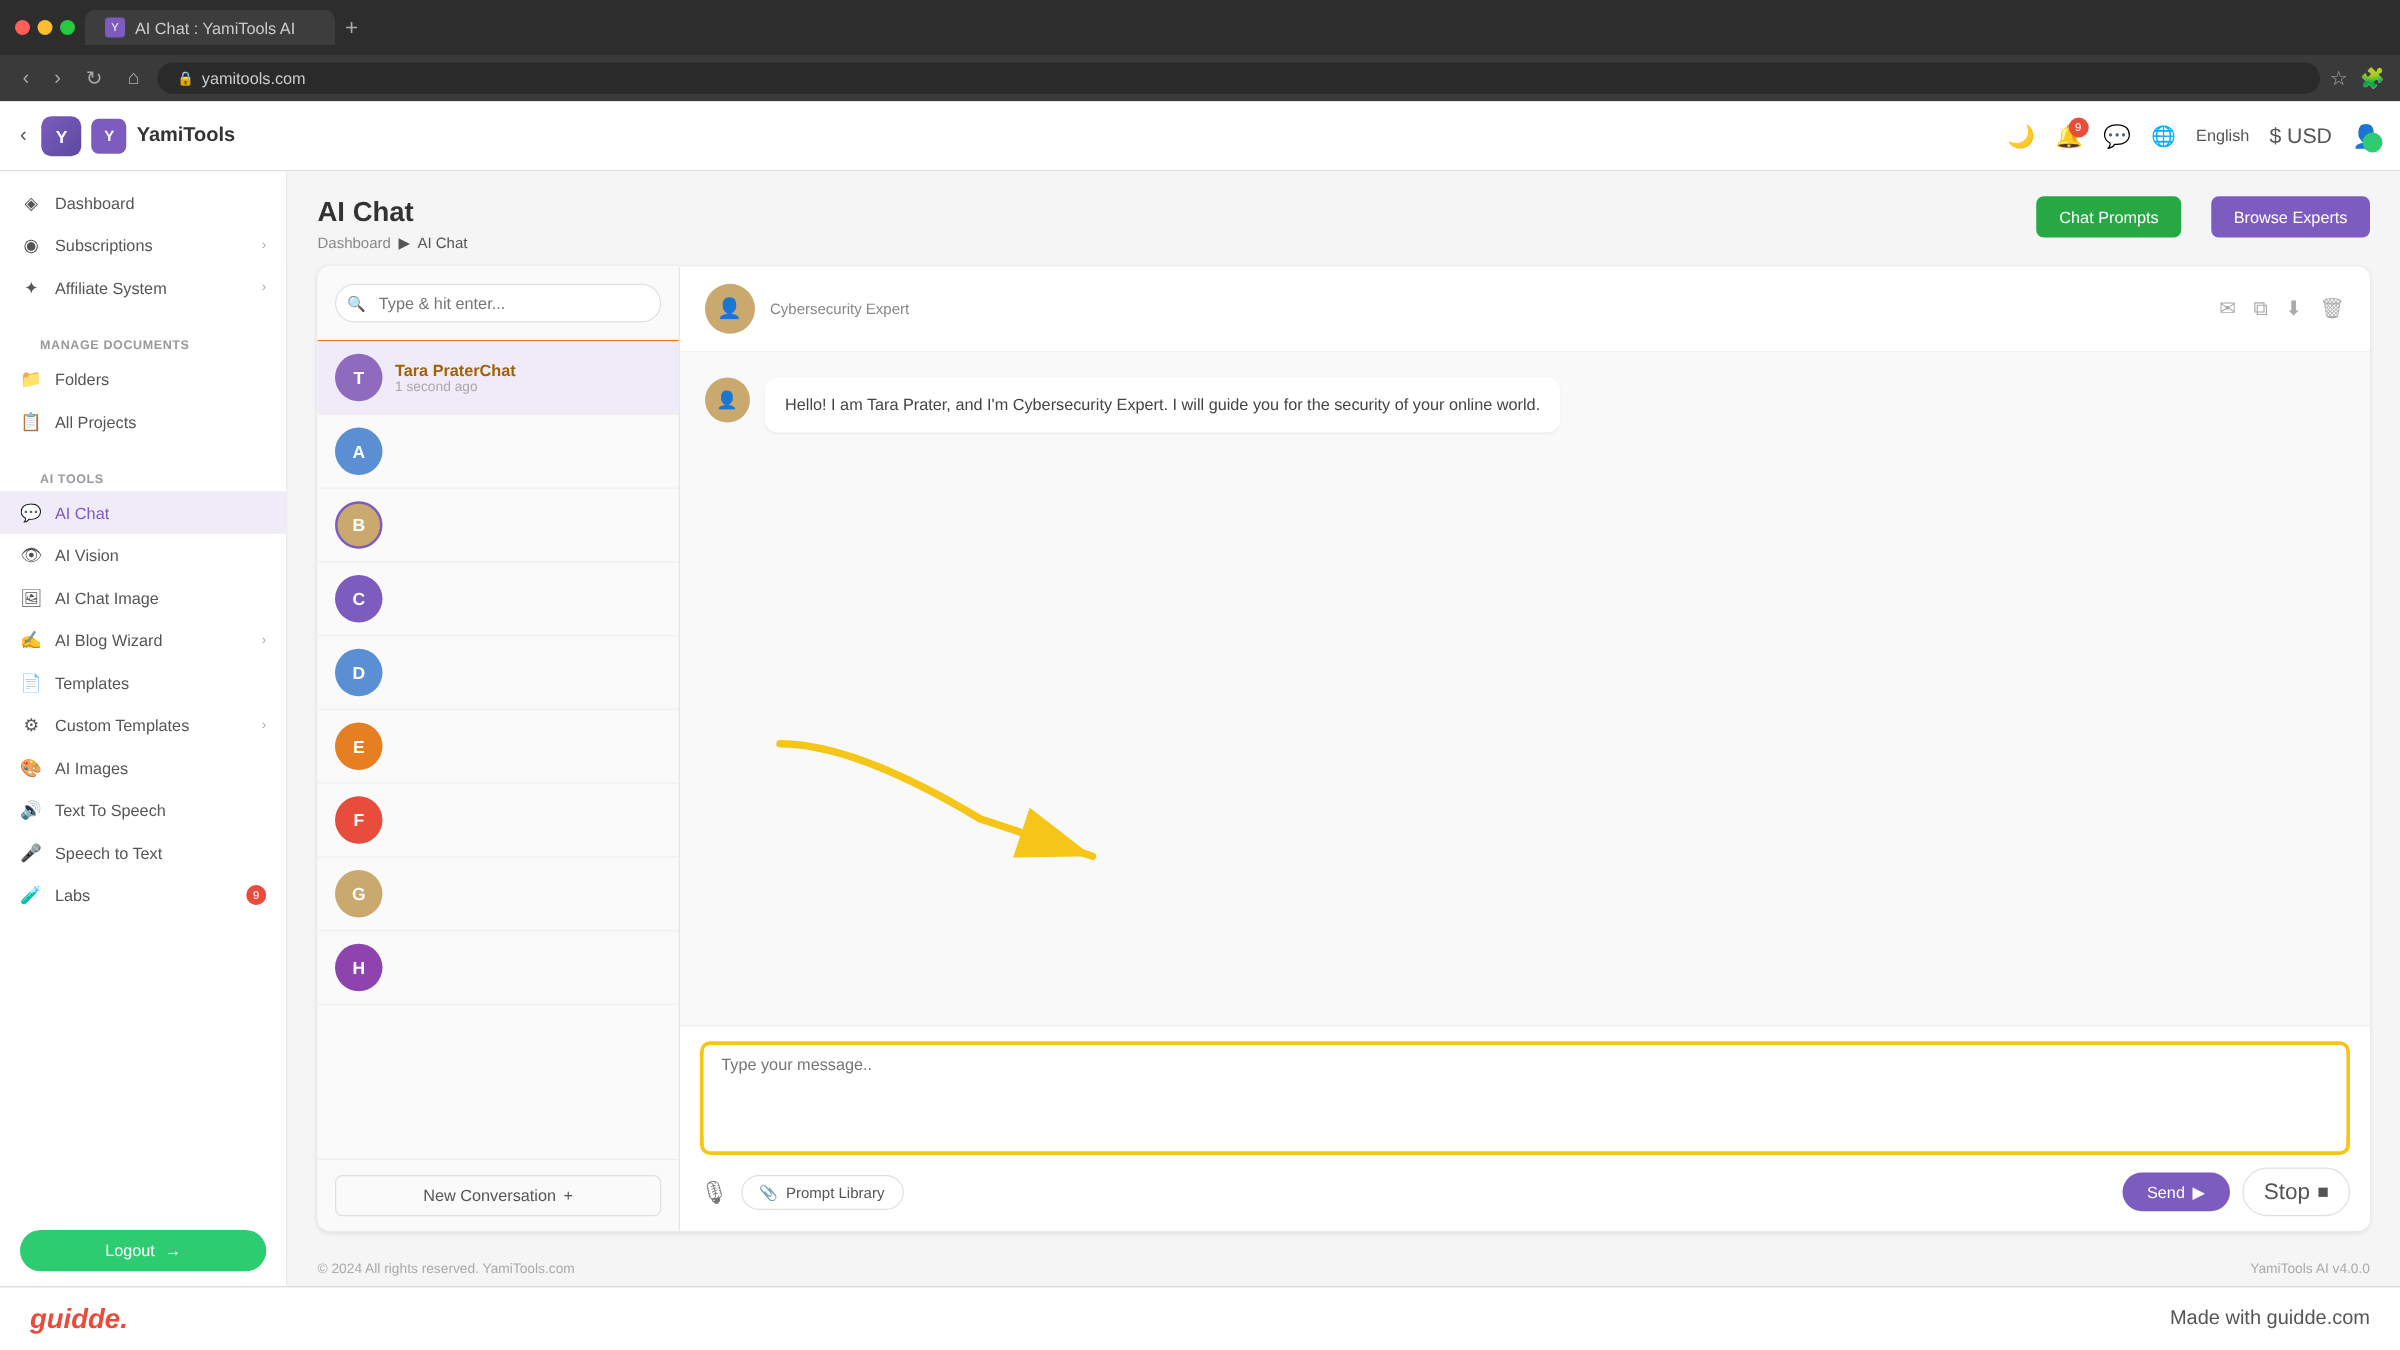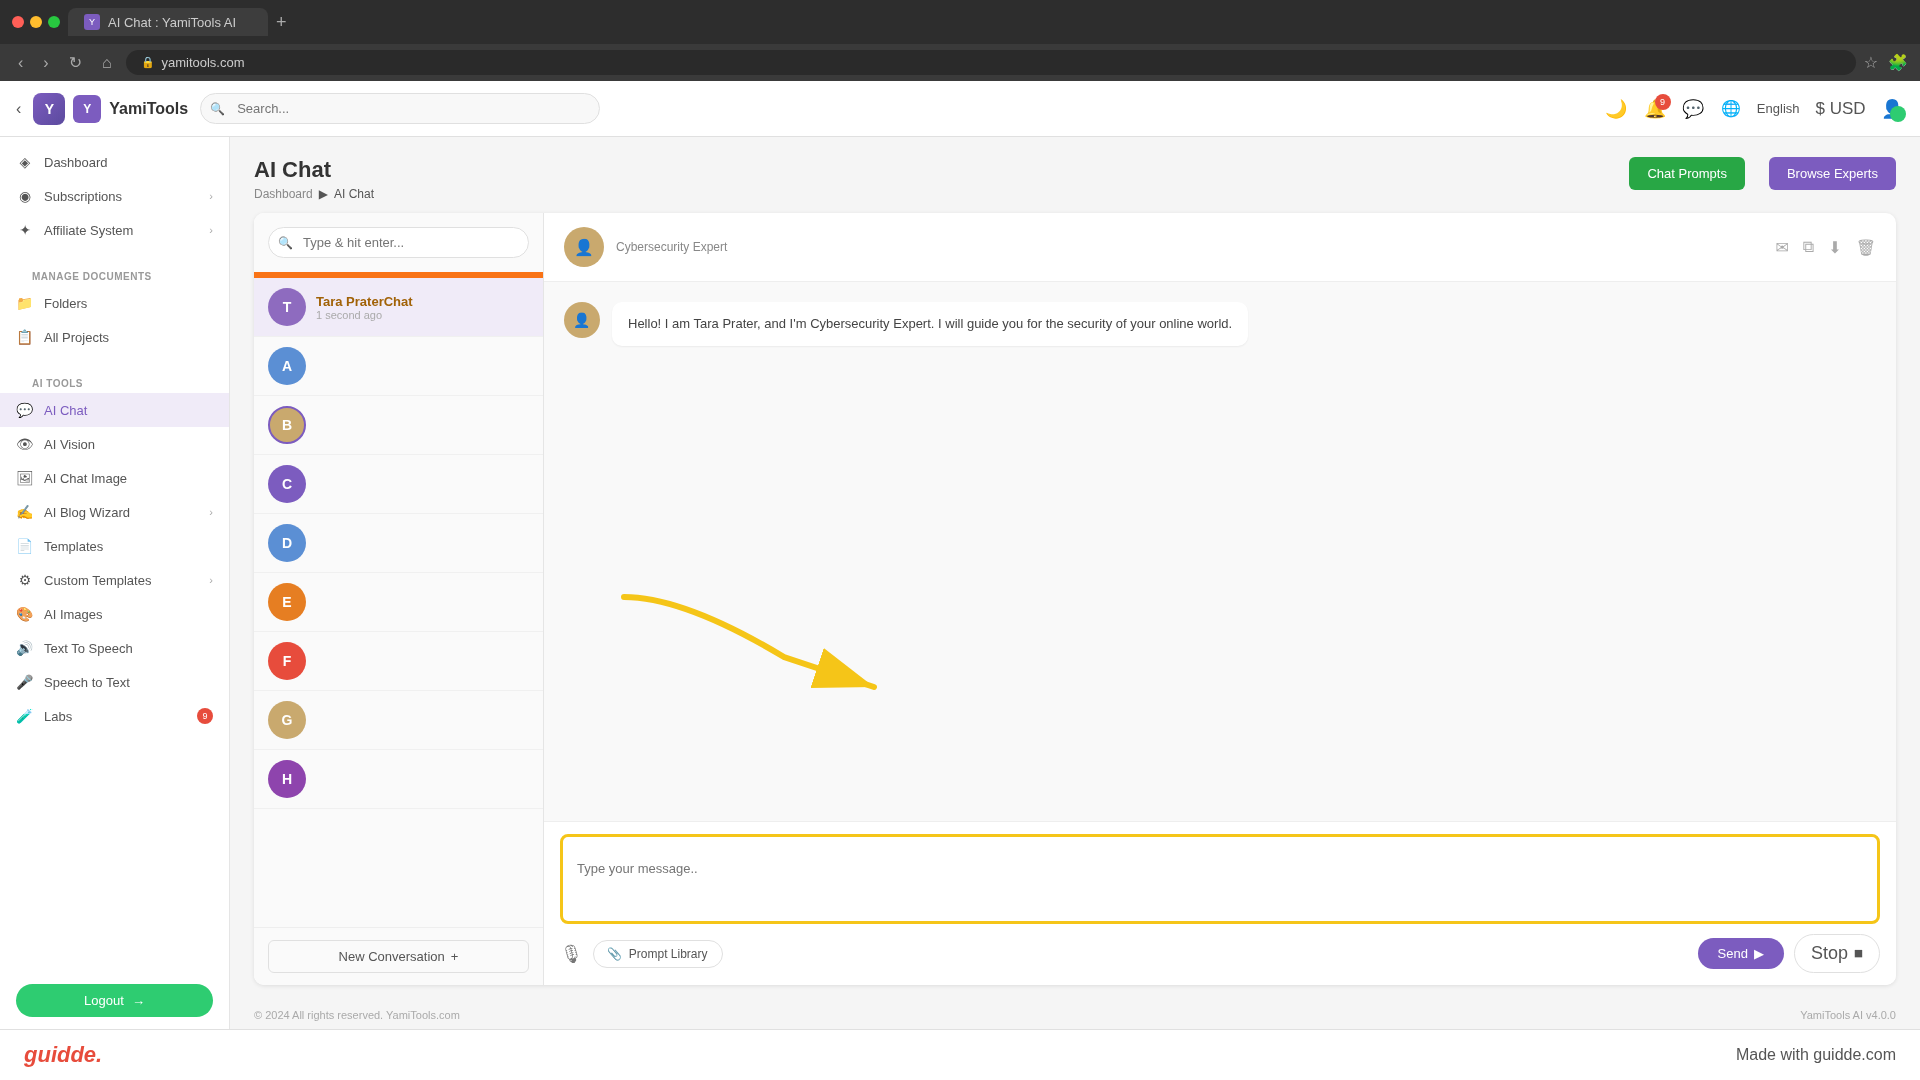--- a/index.html
+++ b/index.html
@@ -64,21 +64,21 @@
     .breadcrumb span { color: #555; }
     .header-actions { display: flex; gap: 24px; }
     .btn-chat-prompts { background: #28a745; color: white; border: none; border-radius: 6px; padding: 9px 18px; font-size: 13px; cursor: pointer; font-weight: 500; }
     .btn-browse-experts { background: #7c5cbf; color: white; border: none; border-radius: 6px; padding: 9px 18px; font-size: 13px; cursor: pointer; font-weight: 500; }
 
     
     .chat-container { display: flex; flex: 1; overflow: hidden; margin: 0 24px 16px; background: white; border-radius: 10px; box-shadow: 0 1px 4px rgba(0,0,0,0.1); }
 
     
     .conv-panel { width: 290px; border-right: 1px solid #e5e5e5; display: flex; flex-direction: column; flex-shrink: 0; background: #fafafa; }
-    .conv-search { padding: 14px; border-bottom: 6px solid #f97316; }
+    .conv-search { padding: 14px; border-bottom: 1px solid #f97316; }
     .conv-search input { width: 100%; border: 1px solid #e0e0e0; border-radius: 20px; padding: 7px 14px 7px 34px; font-size: 13px; background: white; }
     .conv-search-wrap { position: relative; }
     .conv-search-wrap::before { content: '🔍'; position: absolute; left: 10px; top: 50%; transform: translateY(-50%); font-size: 12px; }
     .conv-list { flex: 1; overflow-y: auto; }
     .conv-item { display: flex; align-items: center; gap: 10px; padding: 10px 14px; cursor: pointer; border-bottom: 1px solid #f0f0f0; }
     .conv-item.active { background: #f0ebf8; }
     .avatar-placeholder { width: 38px; height: 38px; border-radius: 50%; display: flex; align-items: center; justify-content: center; color: white; font-size: 14px; font-weight: bold; flex-shrink: 0; }
     .conv-info { flex: 1; min-width: 0; }
     .conv-name { font-size: 13px; font-weight: 700; color: #a16207; white-space: nowrap; overflow: hidden; text-overflow: ellipsis; }
     .conv-time { font-size: 11px; color: #aaa; }
@@ -97,21 +97,21 @@
 
     
     .chat-messages { flex: 1; overflow-y: auto; padding: 20px; background: #f9f9f9; position: relative; }
     .message { display: flex; gap: 12px; margin-bottom: 16px; }
     .message-avatar { width: 36px; height: 36px; border-radius: 50%; background: #c9a96e; flex-shrink: 0; display: flex; align-items: center; justify-content: center; color: white; font-size: 14px; overflow: hidden; }
     .message-content { background: white; border-radius: 10px; padding: 12px 16px; font-size: 13px; color: #444; line-height: 1.5; max-width: 80%; box-shadow: 0 1px 2px rgba(0,0,0,0.06); }
 
     
     .chat-input-area { padding: 12px 16px; border-top: 1px solid #eee; background: white; flex-shrink: 0; }
     .message-input-wrap { position: relative; border: 3px solid #f5c518; border-radius: 8px; background: white; margin-bottom: 10px; }
-    .message-input { width: 100%; border: none; outline: none; padding: 24px 14px; font-size: 13px; color: #666; resize: none; height: 80px; border-radius: 8px; font-family: inherit; }
+    .message-input { width: 100%; border: none; outline: none; padding: 8px 14px; font-size: 13px; color: #666; resize: none; height: 80px; border-radius: 8px; font-family: inherit; }
     .input-toolbar { display: flex; align-items: center; gap: 10px; }
     .mic-btn { background: none; border: none; cursor: pointer; color: #777; font-size: 18px; }
     .prompt-lib-btn { background: none; border: 1px solid #e0e0e0; border-radius: 20px; padding: 6px 14px; font-size: 12px; color: #555; cursor: pointer; display: flex; align-items: center; gap: 6px; }
     .input-spacer { flex: 1; }
     .send-btn { background: #7c5cbf; color: white; border: none; border-radius: 20px; padding: 8px 20px; font-size: 13px; cursor: pointer; display: flex; align-items: center; gap: 6px; }
     .stop-btn { background: none; border: 1px solid #e0e0e0; border-radius: 20px; padding: 8px 16px; font-size: 18px; color: #555; cursor: pointer; display: flex; align-items: center; gap: 6px; }
 
     
     .page-footer { padding: 8px 24px; font-size: 11px; color: #aaa; display: flex; justify-content: space-between; background: #f5f5f5; flex-shrink: 0; }
 
@@ -157,25 +157,20 @@
 </div>
 
 <div class="app-container">
 
   <div class="top-nav">
     <button class="collapse-btn">‹</button>
     <div class="logo-area">
       <div class="logo-icon">Y</div>
       <div class="logo-icon2">Y</div>
       <span>YamiTools</span>
-    </div>
-    <div class="nav-search">
-      <div class="search-wrap">
-        <input type="text" placeholder="Search..." style="">
-      </div>
     </div>
     <div class="nav-spacer"></div>
     <div class="nav-icons">
       <button class="nav-icon-btn" style="position:relative;">🌙</button>
       <button class="nav-icon-btn" style="position:relative;">
         🔔
         <span class="notif-red">9</span>
       </button>
       <button class="nav-icon-btn">💬</button>
       <span>🌐</span>

